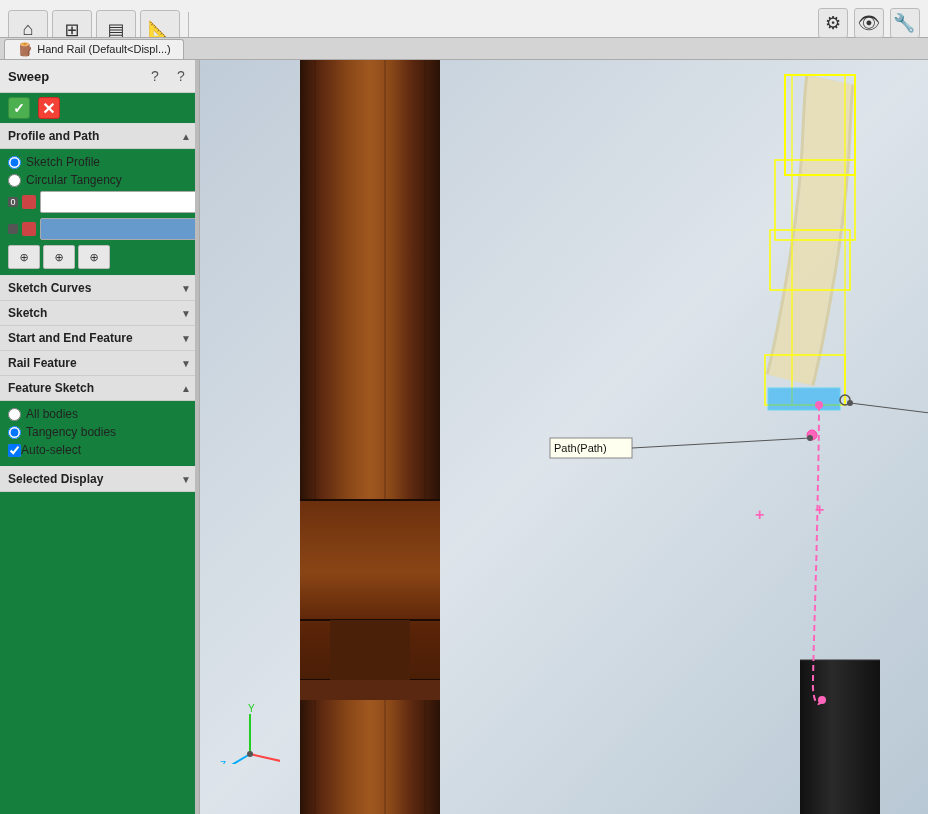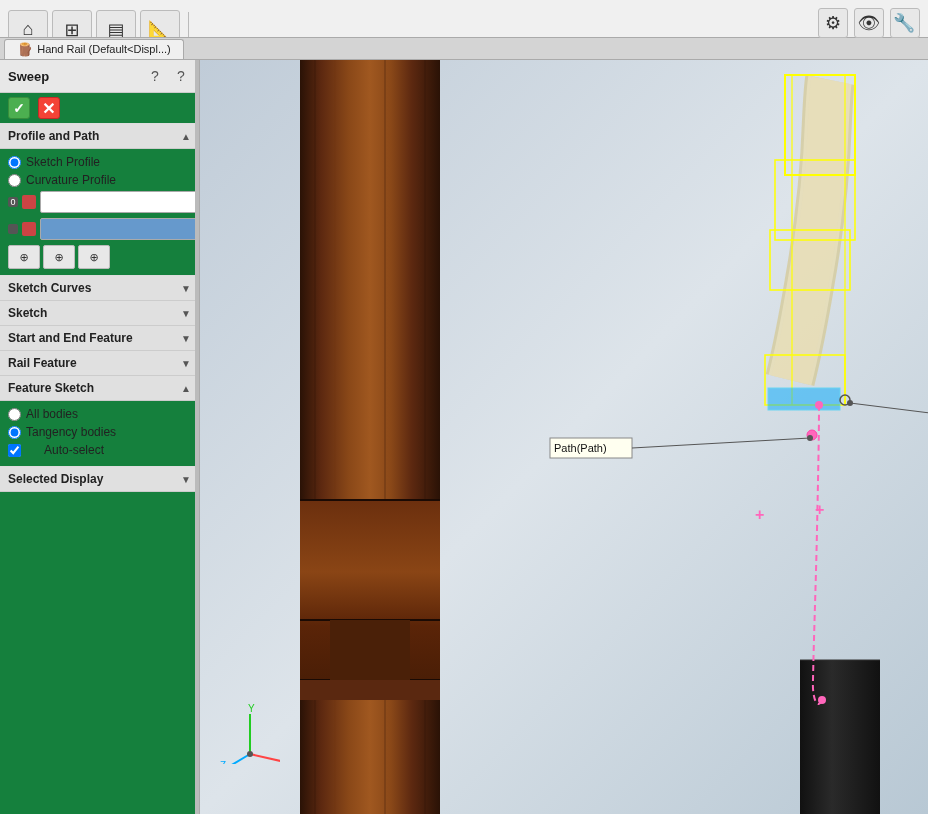--- a/index.html
+++ b/index.html
@@ -184,21 +184,21 @@
       border-radius: 2px;
       display: flex; align-items: center; justify-content: center;
       cursor: pointer;
       font-size: 11px; color: #333;
     }
 
     
     .checkbox-row {
       display: flex;
       align-items: center;
-      gap: 23px;
+      gap: 0;
       margin-bottom: 3px;
     }
     .checkbox-label { font-size: 12px; color: #222; }
 
     
     .viewport {
       flex: 1;
       position: relative;
       background: linear-gradient(135deg, #b8c4cc 0%, #d8e0e8 40%, #c0ccd4 100%);
       overflow: hidden;
@@ -275,21 +275,21 @@
 
     <div class="section-content">
 
       <div class="radio-row">
         <input type="radio" name="profile_type" checked="" style="">
         <span class="radio-label">Sketch Profile</span>
       </div>
 
       <div class="radio-row">
         <input type="radio" name="profile_type" style="">
-        <span class="radio-label">Curvature Profile</span>
+        <span class="radio-label">Circular Tangency</span>
       </div>
 
       <div class="input-row">
         <div class="input-indicator" style="font-size:9px;background:#555;">0</div>
         <div style="width:14px;height:14px;background:#cc4444;border-radius:2px;flex-shrink:0;"></div>
         <input class="field-input" type="text" style="">
       </div>
 
       <div class="input-row">
         <div class="input-indicator" style="font-size:9px;background:#555;"></div>

